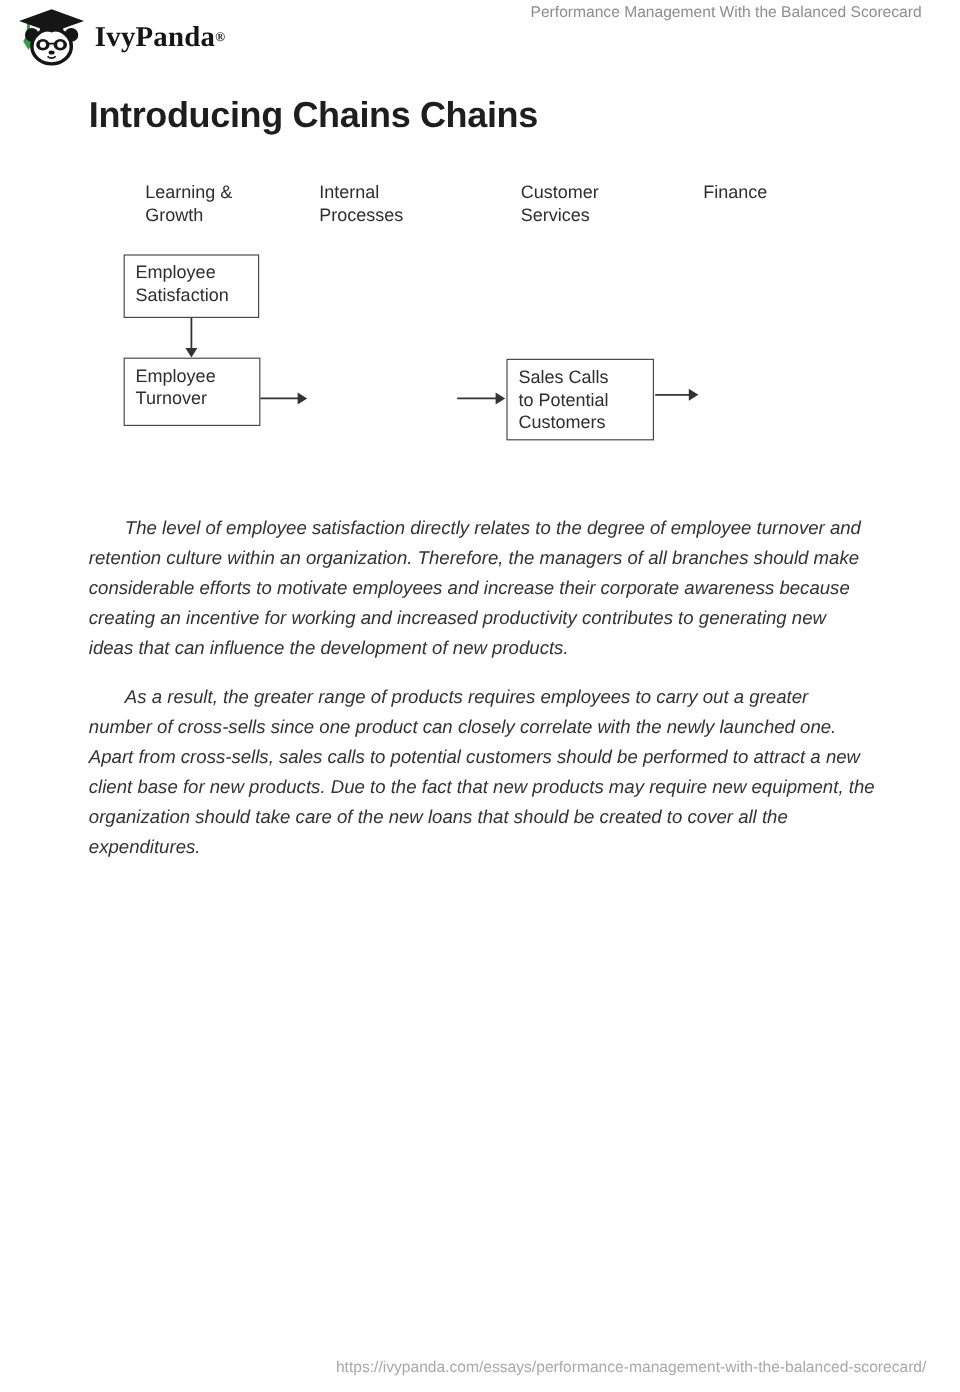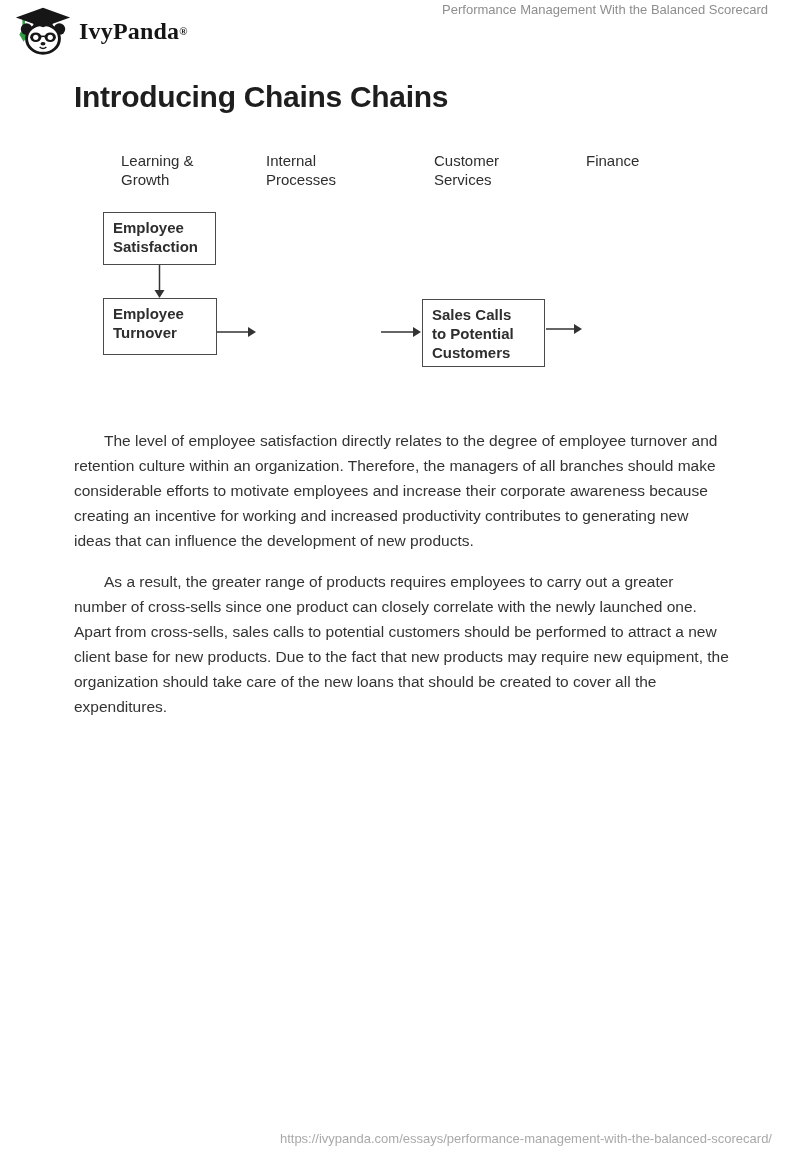--- a/index.html
+++ b/index.html
@@ -93,21 +93,20 @@
   .col-label.c2 { left: 434px; width: 84px; }
   .col-label.c3 { left: 586px; width: 84px; }
 
   .flow-box {
     position: absolute;
     background: #fff;
     border: 1.5px solid #4a4a4a;
     padding: 5px 24px 4px 9px;
     line-height: 19px;
     color: #2e2e2e;
-    font-weight: bold;
   }
   .flow-box.b0 { left: 103px; top:  65px; width: 113px; height: 53px; }
   .flow-box.b1 { left: 103px; top: 151px; width: 114px; height: 57px; }
   .flow-box.b2 { left: 257px; top: 151px; width: 123px; height: 91px; }
   .flow-box.b3 { left: 422px; top: 152px; width: 123px; height: 68px; }
   .flow-box.b4 { left: 583px; top: 151px; width: 137px; height: 56px; }
 
   .arrow-layer {
     position: absolute;
     left: 0; top: 0;
@@ -119,20 +118,21 @@
   .body-text {
     width: 655px;
     margin-left: 74px;
     font-size: 15.5px;
     line-height: 25px;
     color: #333;
   }
   .body-text p {
     text-indent: 30px;
     margin-top: 16px;
+    font-style: italic;
   }
   .body-text p:first-child { margin-top: 26px; }
 
   
   .page-footer {
     position: absolute;
     top: 1131px;
     right: 28px;
     font-size: 13px;
     color: #a9a9a9;

